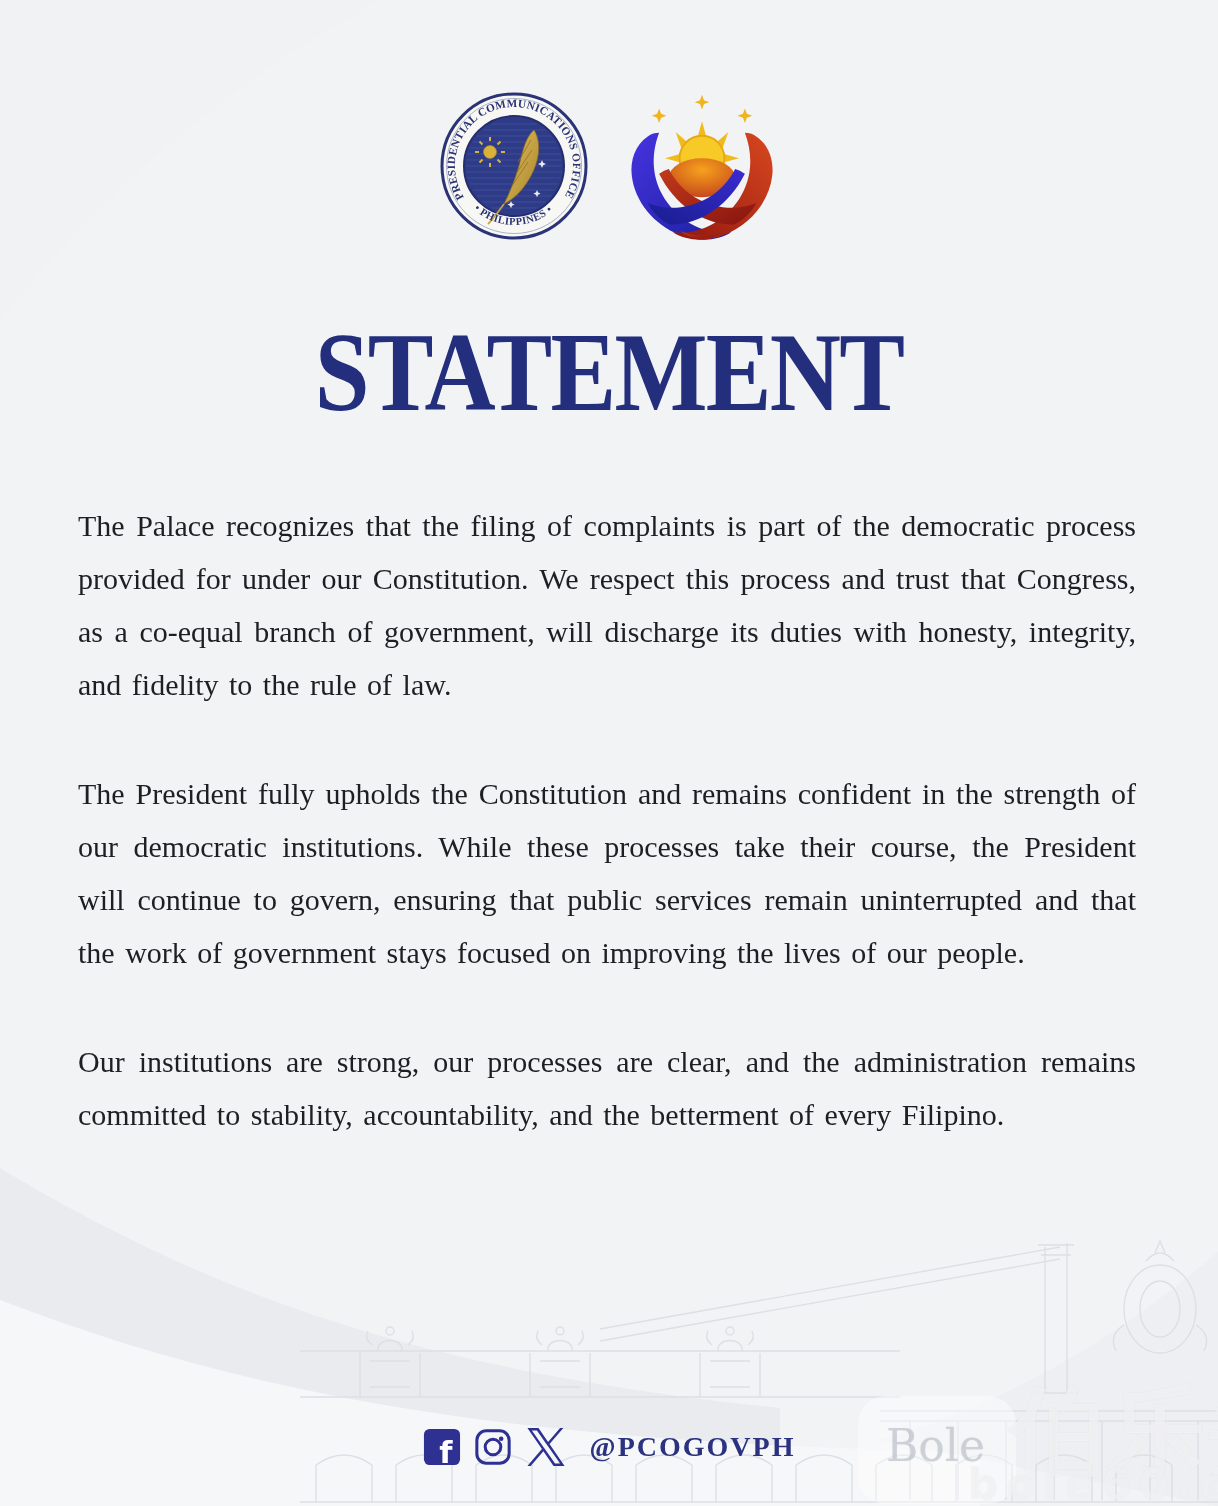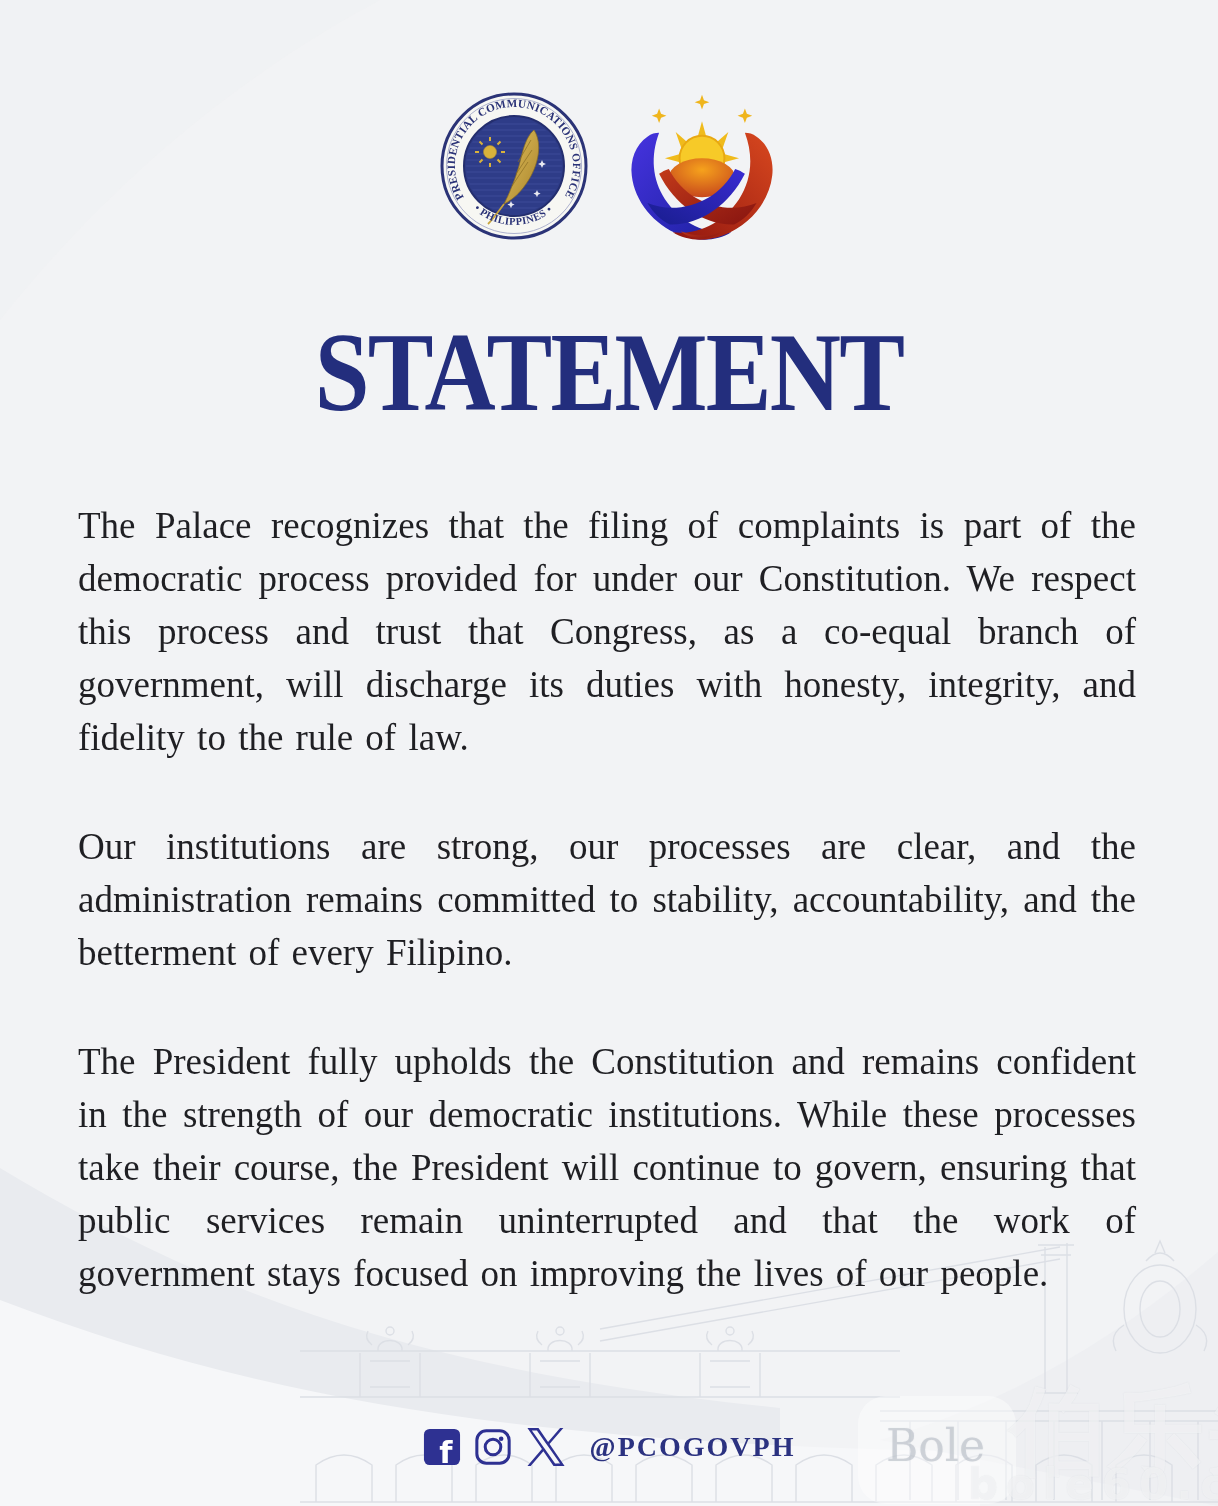--- a/index.html
+++ b/index.html
@@ -30,21 +30,21 @@
     color:#232e7d;
     transform:scaleX(.88);
   }
 
   .content{
     position:absolute;top:499px;left:78px;width:1062px;
     color:#1f1f23;
   }
   .content p{
     margin:0 4px 56px 0;
-    font-size:37px;
+    font-size:30px;
     line-height:53px;
     word-spacing:3px;
     text-align:justify;
     text-align-last:left;
   }
 
   .footer{
     position:absolute;top:1428px;left:0;width:100%;
     display:flex;justify-content:center;align-items:center;gap:13px;
   }
@@ -233,22 +233,22 @@
         <path d="M124,88 C108,120 78,141 47,140 C38,136 30,128 24,118 C56,131 97,117 114,83 C118,84 121,86 124,88 Z" fill="url(#bpBlue2)"></path>
         <path d="M58,147 C73,153 90,153 102,146 C94,156 68,157 58,147 Z" fill="url(#bpRed2)"></path>
       </g>
     </svg>
   </div>
 
   <div class="doc-title">STATEMENT</div>
 
   <div class="content">
     <p>The Palace recognizes that the filing of complaints is part of the democratic process provided for under our Constitution. We respect this process and trust that Congress, as a co-equal branch of government, will discharge its duties with honesty, integrity, and fidelity to the rule of law.</p>
+    <p>The President fully upholds the Constitution and remains confident in the strength of our democratic institutions. While these processes take their course, the President will continue to govern, ensuring that public services remain uninterrupted and that the work of government stays focused on improving the lives of our people.</p>
     <p>Our institutions are strong, our processes are clear, and the administration remains committed to stability, accountability, and the betterment of every Filipino.</p>
-    <p>The President fully upholds the Constitution and remains confident in the strength of our democratic institutions. While these processes take their course, the President will continue to govern, ensuring that public services remain uninterrupted and that the work of government stays focused on improving the lives of our people.</p>
   </div>
 
   <div class="footer">
     <svg width="38" height="38" viewBox="0 0 40 40">
       <defs>
           <clipPath id="fbClip">
             <rect x="1" y="1" width="38" height="38" rx="6"></rect>
           </clipPath>
         </defs>
       <rect x="1" y="1" width="38" height="38" rx="6" fill="#2e3192"></rect>

